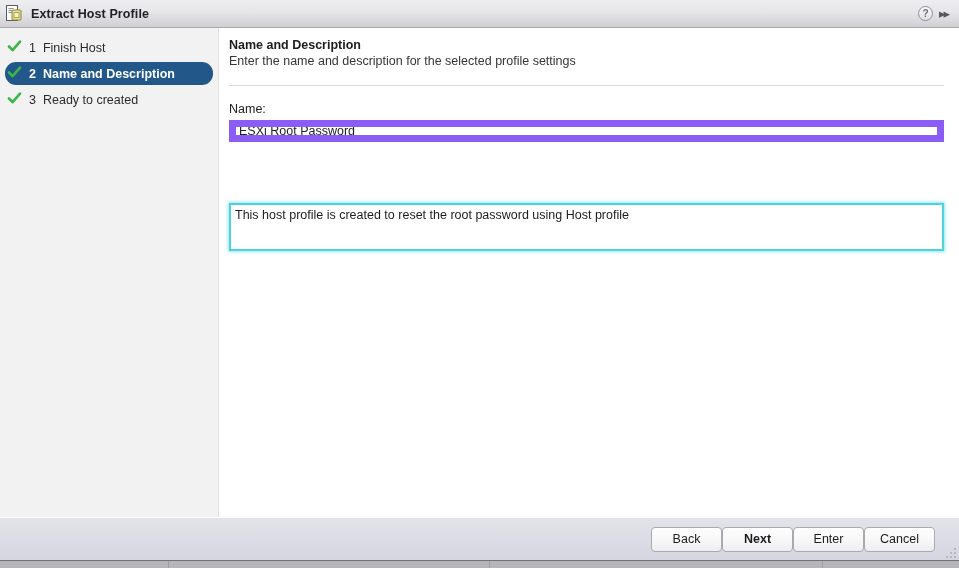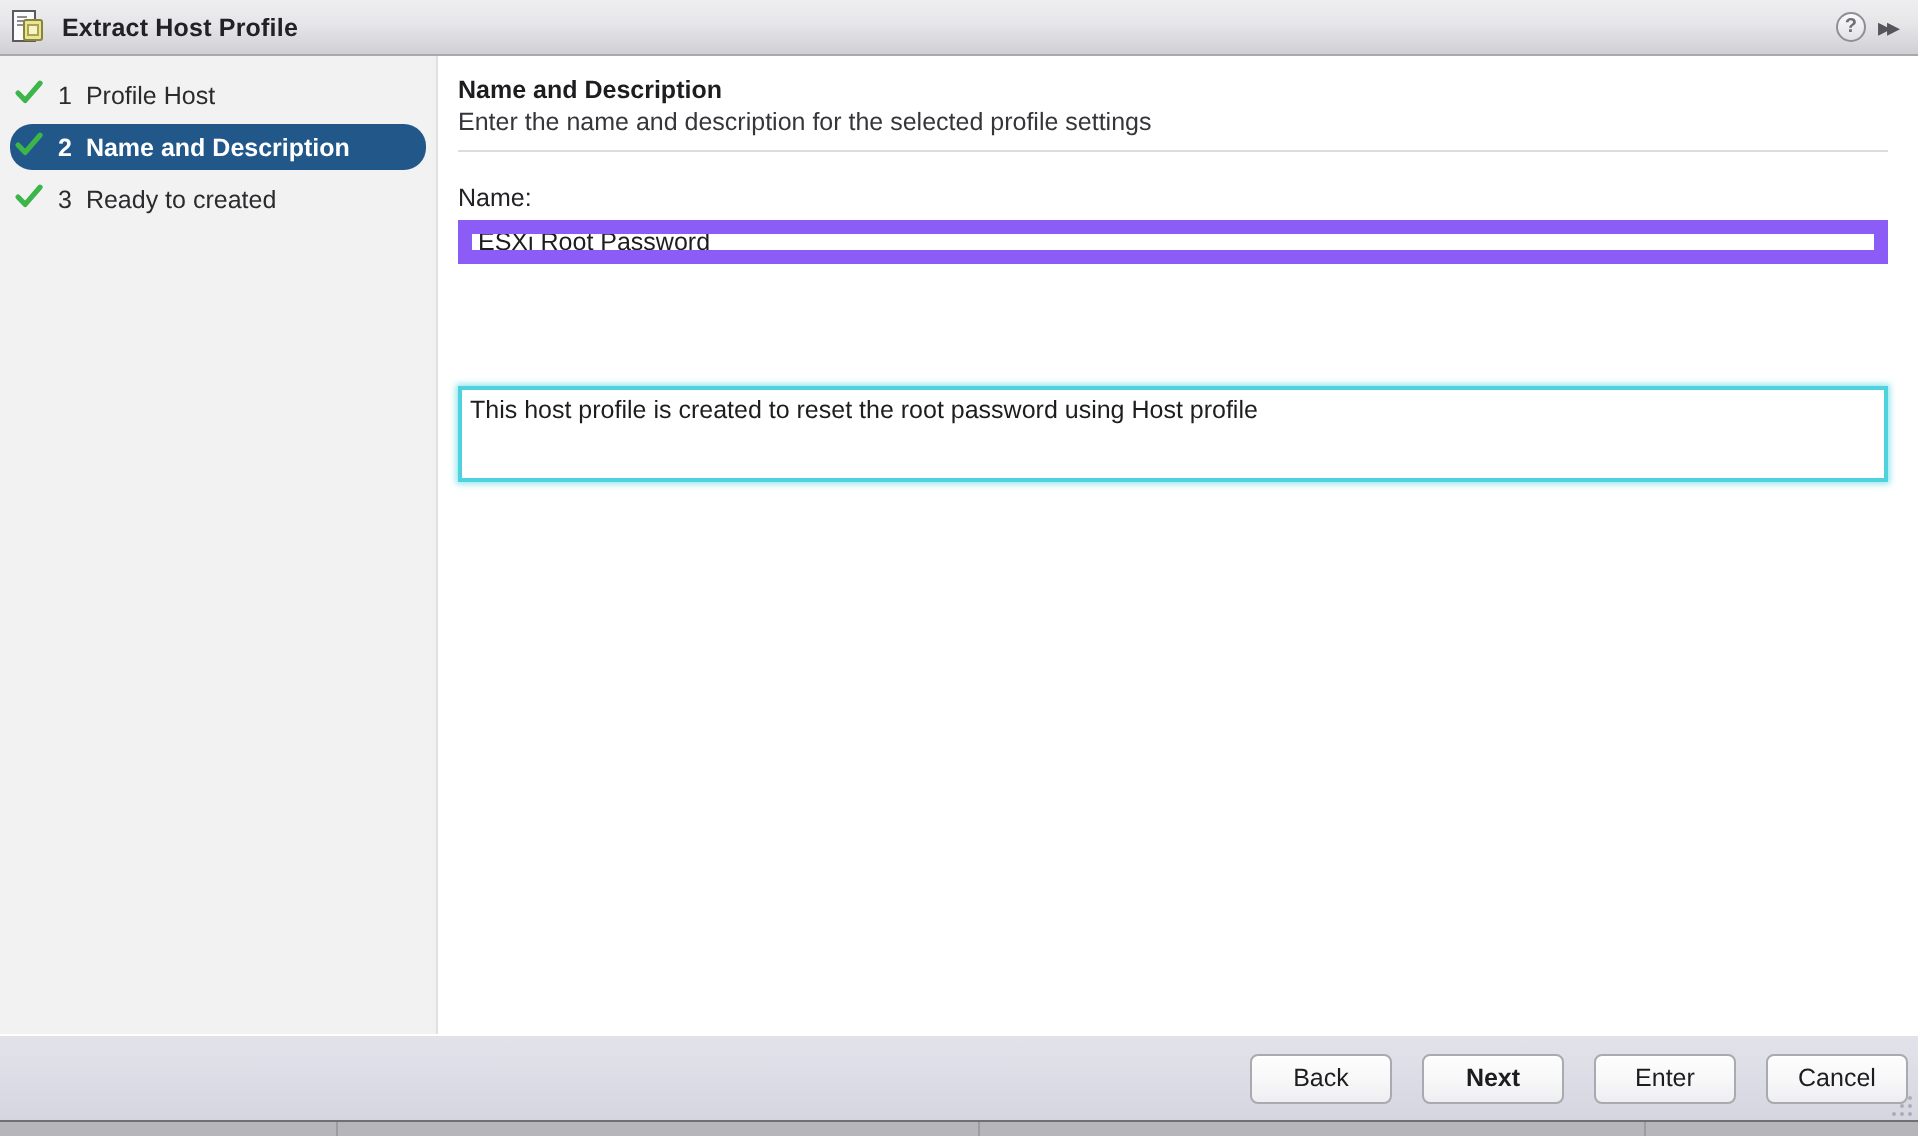--- a/index.html
+++ b/index.html
@@ -132,21 +132,21 @@
   }
   .pane-title {
     font-size: 12.5px;
     font-weight: bold;
     color: #1d1d20;
     margin: 0 0 2px 0;
   }
   .pane-sub {
     font-size: 12.5px;
     color: #35353a;
-    margin: 0 0 7px 0;
+    margin: 0 0 17px 0;
   }
   .hr {
     height: 1px;
     background: #dcdcdc;
     margin: 0 0 16px 0;
   }
   .field-label {
     font-size: 12.5px;
     color: #222226;
     margin-bottom: 4px;
@@ -190,22 +190,22 @@
 
   
   .footer {
     flex: 0 0 43px;
     height: 43px;
     background: linear-gradient(to bottom,#e2e3ea 0%,#dadbe4 60%,#d4d5df 100%);
     border-top: 1px solid #ffffff;
     display: flex;
     align-items: center;
     justify-content: flex-end;
-    padding-right: 5px;
-    gap: 15px;
+    padding-right: 24px;
+    gap: 0;
     position: relative;
   }
   .btn {
     min-width: 71px;
     height: 25px;
     padding: 0 12px;
     border: 1px solid #a9a9b0;
     border-radius: 4px;
     background: linear-gradient(to bottom,#fdfdfd 0%,#f8f8f9 50%,#eeeef1 100%);
     font-family: "Liberation Sans", sans-serif;
@@ -269,21 +269,21 @@
 
     <div class="sidebar">
 
       <div class="step">
         <span class="check">
           <svg width="15" height="15" viewBox="0 0 15 15">
             <path d="M2 7.5 L5.6 11.2 L13 2.6" fill="none" stroke="#3cb54a" stroke-width="2.6" stroke-linecap="round" stroke-linejoin="round"></path>
           </svg>
         </span>
         <span class="step-num">1</span>
-        <span class="step-label">Profile Host</span>
+        <span class="step-label">Finish Host</span>
       </div>
 
       <div class="step active">
         <span class="check">
           <svg width="15" height="15" viewBox="0 0 15 15">
             <path d="M2 7.5 L5.6 11.2 L13 2.6" fill="none" stroke="#3cb54a" stroke-width="2.6" stroke-linecap="round" stroke-linejoin="round"></path>
           </svg>
         </span>
         <span class="step-num">2</span>
         <span class="step-label">Name and Description</span>

